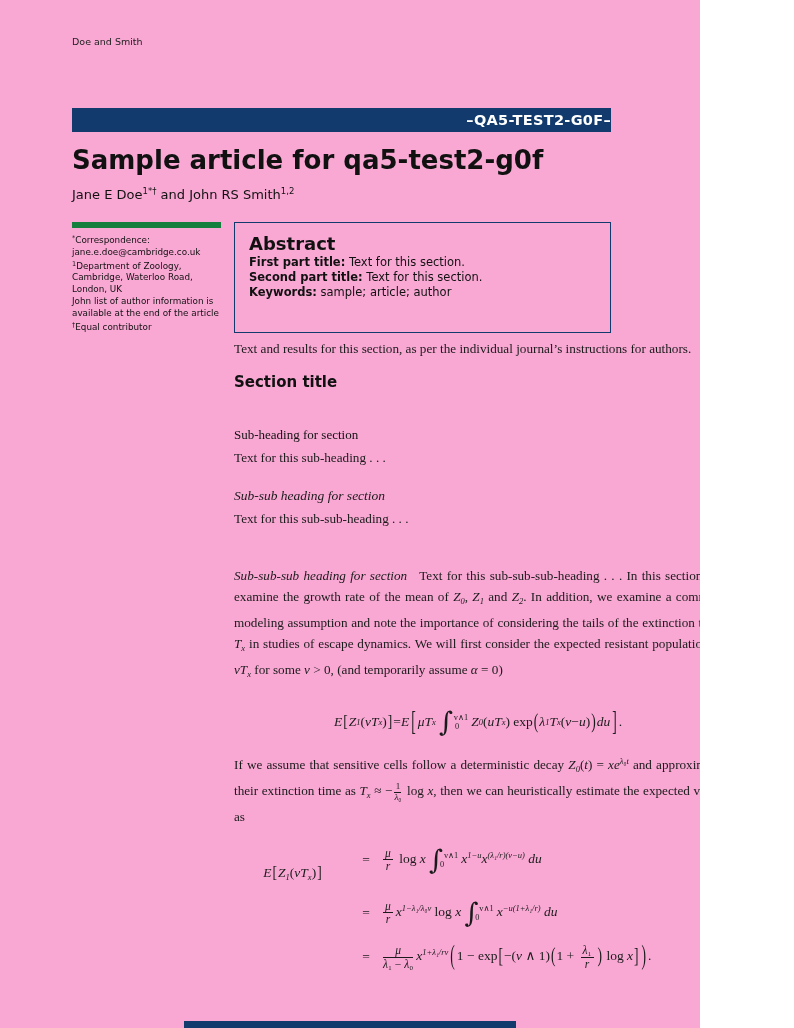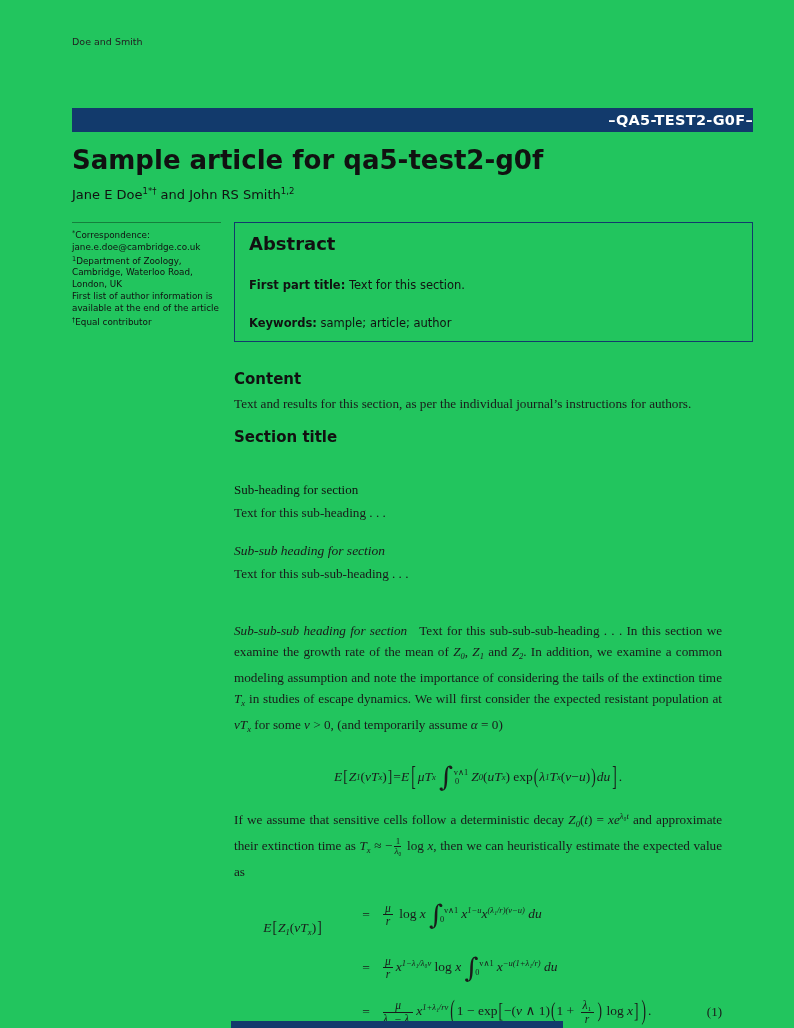--- a/index.html
+++ b/index.html
@@ -1,21 +1,21 @@
 <!DOCTYPE html>
 <html><head>
 <meta charset="utf-8">
 <style>
   * { margin:0; padding:0; box-sizing:border-box; }
   html,body { background:#ffffff; }
   .page {
     position:relative;
-    width:794px; height:1028px;
-    background:#22c55e;
-    padding:36px 41px 0 72px;
+    width:700px; height:1028px;
+    background:#f9a8d4;
+    padding:36px 89px 0 72px;
     font-family:"Liberation Serif", serif;
     color:#1a1a1a;
     overflow:hidden;
   }
   .running-head {
     font-family:"DejaVu Sans", sans-serif;
     font-size:9.5px; color:#222;
   }
   .banner {
     margin-top:61px;
@@ -41,38 +41,38 @@
   .authors {
     margin-top:9px;
     font-family:"DejaVu Sans", sans-serif;
     font-size:13px;
     color:#111;
   }
   .authors sup { font-size:8.5px; vertical-align:5px; }
   .two-col { margin-top:20px; display:flex; gap:13px; }
   .sidebar {
     width:149px; flex:none;
-    border-top:1px solid #15803d;
+    border-top:6px solid #15803d;
     padding-top:5px;
     font-family:"DejaVu Sans", sans-serif;
     font-size:8.8px;
     line-height:11.8px;
     color:#111;
   }
   .sidebar sup { font-size:6.5px; vertical-align:3px; }
   .abstract-box {
     flex:1;
     border:1.6px solid #123a6c;
     padding:10px 14px 11px 14px;
     font-family:"DejaVu Sans", sans-serif;
     font-size:11.5px;
     color:#111;
   }
   .abs-title { font-weight:bold; font-size:18px; }
-  .abs-row { margin-top:25px; line-height:13px; }
+  .abs-row { margin-top:2px; line-height:13px; }
   .abs-row .lbl { font-weight:bold; }
   .main { margin-left:162px; width:488px; }
   .h-section {
     font-family:"DejaVu Sans", sans-serif;
     font-weight:bold;
     font-size:15px;
     color:#111;
   }
   .h-sub {
     font-family:"DejaVu Sans", sans-serif;
@@ -156,41 +156,44 @@
 
   <div class="authors">Jane E Doe<sup>1*†</sup> and John RS Smith<sup>1,2</sup></div>
 
   <div class="two-col">
     <aside class="sidebar">
       <div><sup>*</sup>Correspondence:</div>
       <div>jane.e.doe@cambridge.co.uk</div>
       <div><sup>1</sup>Department of Zoology,</div>
       <div>Cambridge, Waterloo Road,</div>
       <div>London, UK</div>
-      <div>First list of author information is</div>
+      <div>John list of author information is</div>
       <div>available at the end of the article</div>
       <div><sup>†</sup>Equal contributor</div>
     </aside>
 
     <div class="abstract-box">
       <div class="abs-title">Abstract</div>
       <div class="abs-row">
         <span class="lbl">First part title:</span>
+        <span>Text for this section.</span>
+      </div>
+      <div class="abs-row">
+        <span class="lbl">Second part title:</span>
         <span>Text for this section.</span>
       </div>
       <div class="abs-row">
         <span class="lbl">Keywords:</span>
         <span>sample; article; author</span>
       </div>
     </div>
   </div>
 
   <div class="main">
 
-    <h2 class="h-section mt28">Content</h2>
     <p class="body-par just mt5">Text and results for this section, as per the individual journal’s instructions for authors.</p>
 
     <h2 class="h-section mt14">Section title</h2>
 
     <h3 class="h-sub mt18">Sub-heading for section</h3>
     <p class="body-par mt4">Text for this sub-heading . . .</p>
 
     <h4 class="h-subsub mt20">Sub-sub heading for section</h4>
     <p class="body-par mt4">Text for this sub-sub-heading . . .</p>
 

